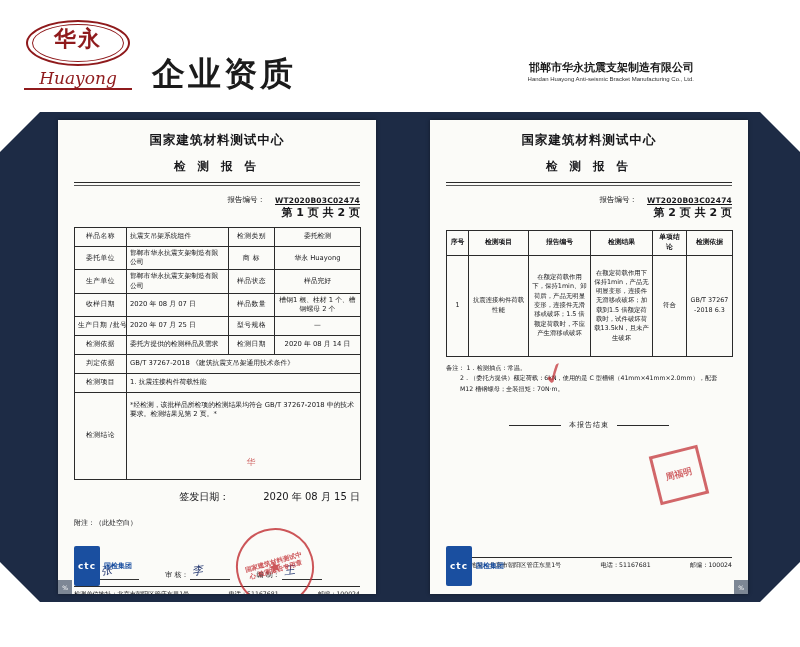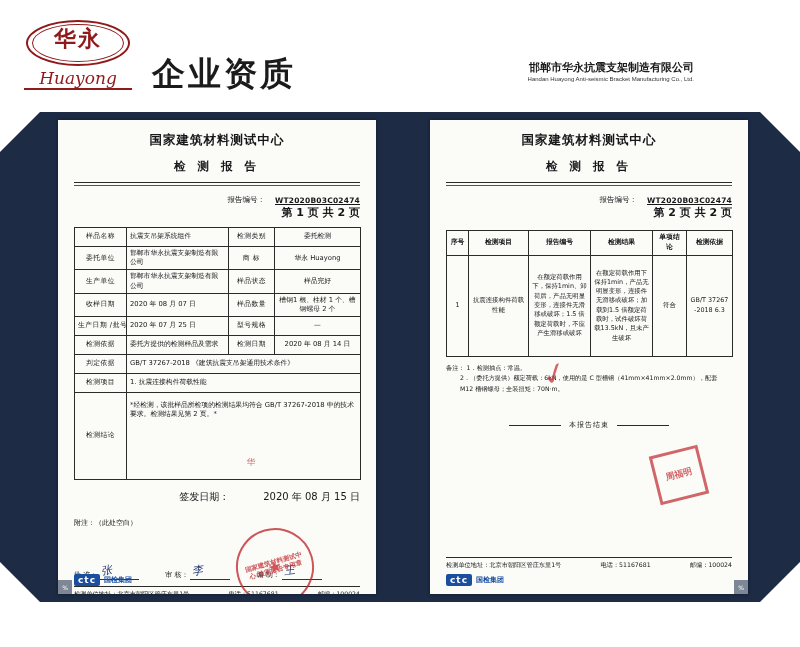--- a/index.html
+++ b/index.html
@@ -151,21 +151,21 @@
   }
   .foot-rule{height:1px;background:#2b2b2b;margin-top:6px;}
   .foot-row{
     display:flex;justify-content:space-between;font-size:6.2px;margin-top:3px;
   }
   .ctc{
     position:absolute;left:16px;bottom:8px;display:flex;align-items:center;gap:4px;
   }
   .ctc-logo{
     font-family:"DejaVu Sans",sans-serif;font-weight:bold;font-size:9px;
-    color:#ffffff;background:#1a4fa0;padding:1px 4px;border-radius:2px;
+    color:#ffffff;background:#1a4fa0;padding:15px 4px;border-radius:2px;
     letter-spacing:1px;
   }
   .ctc-text{font-size:7px;color:#1a4fa0;font-weight:bold;}
 
   
   table.grid2{
     border-collapse:collapse;width:286px;margin-top:10px;table-layout:fixed;
   }
   table.grid2 td,table.grid2 th{
     border:1px solid #2b2b2b;font-size:6.4px;padding:2px 3px;

